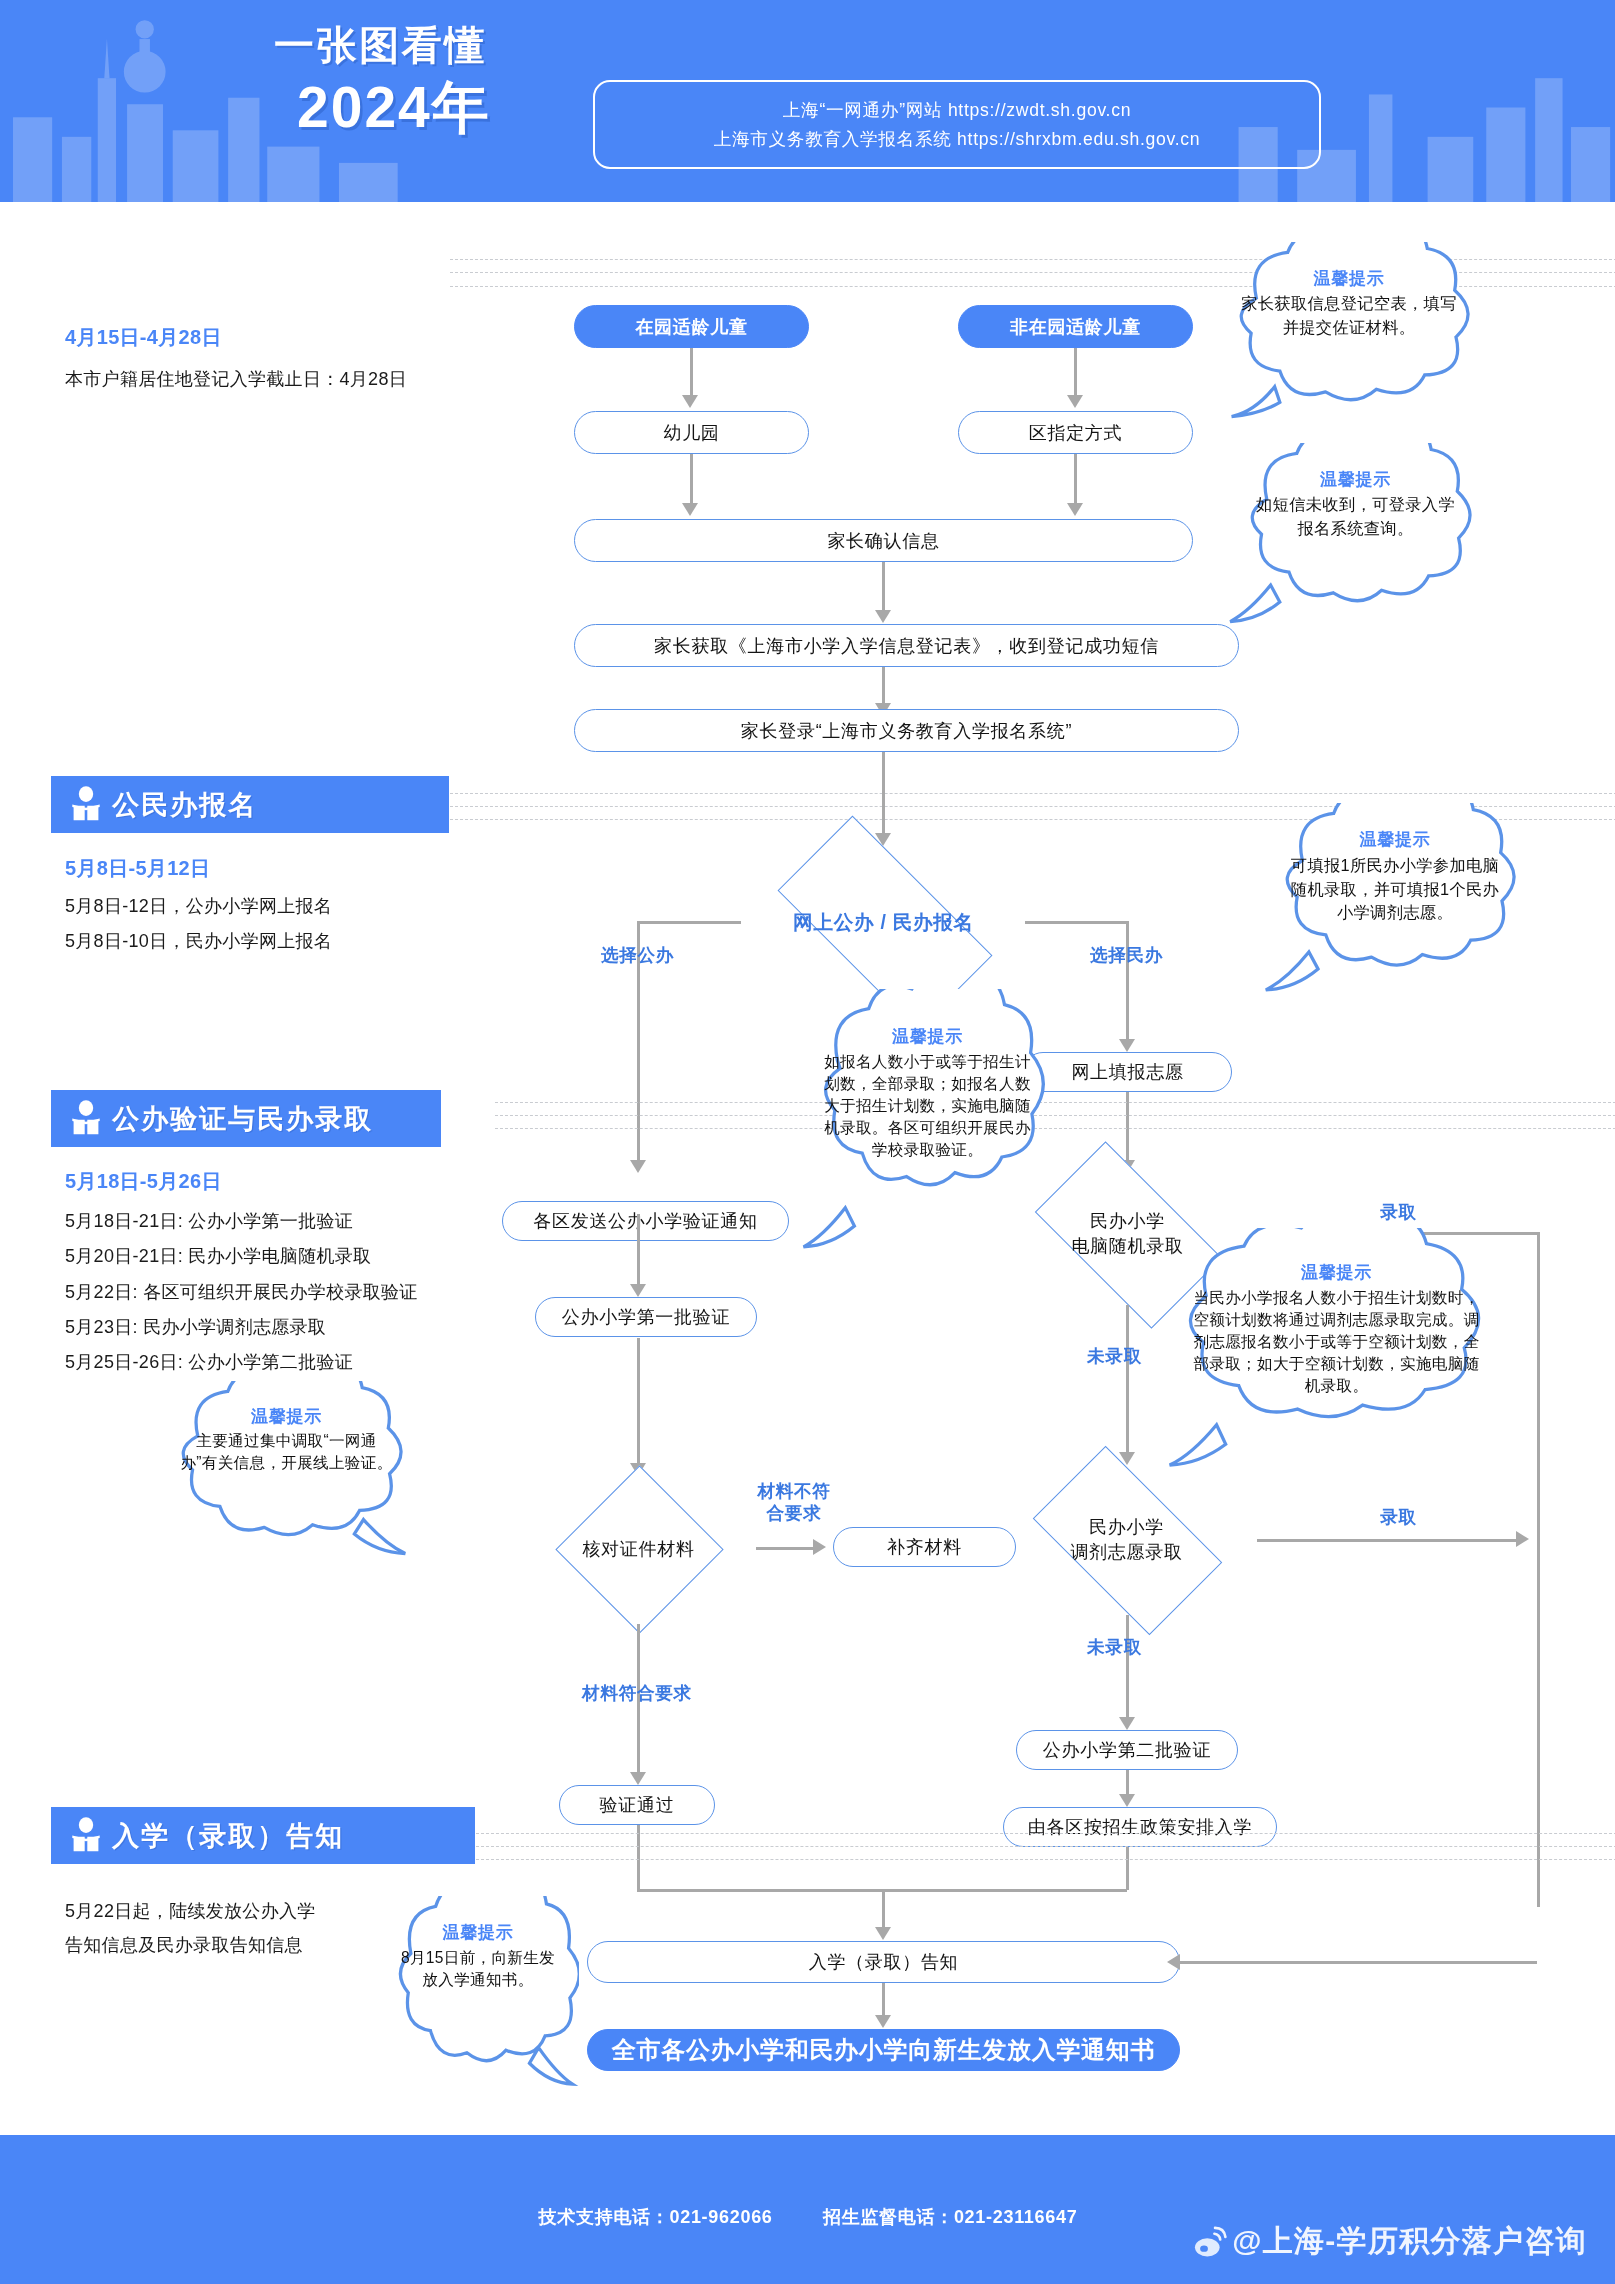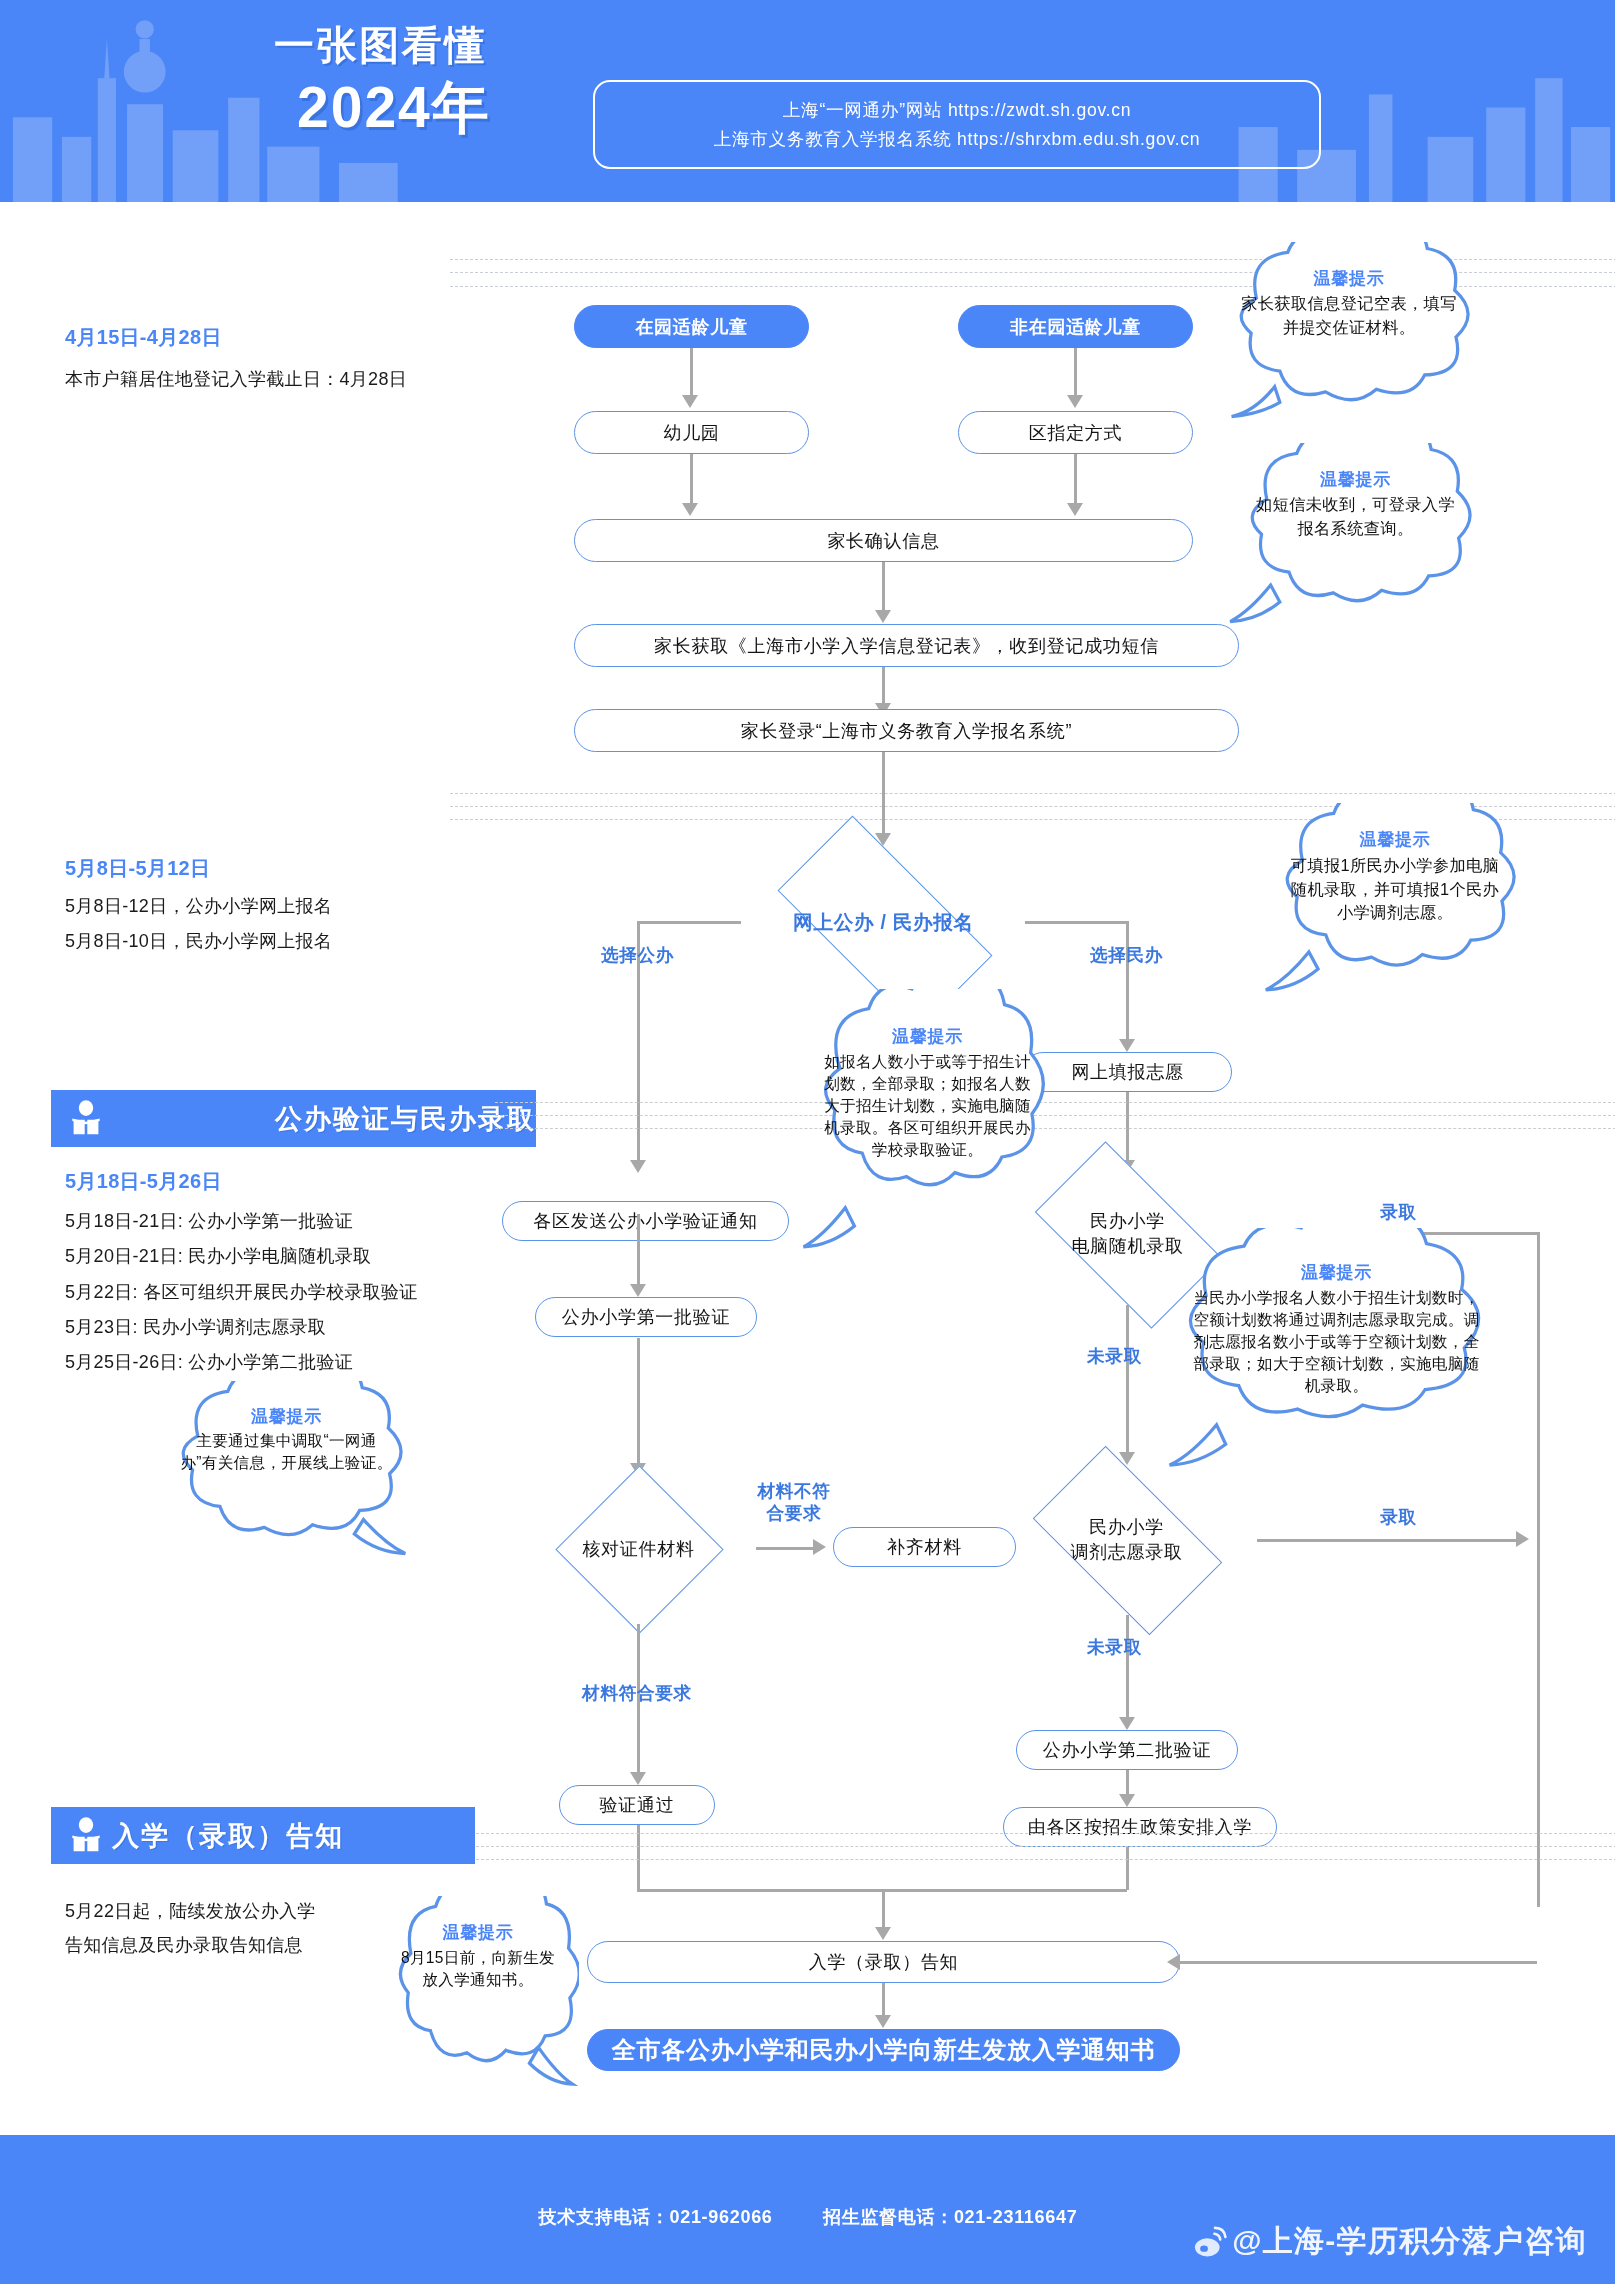--- a/index.html
+++ b/index.html
@@ -172,20 +172,28 @@
   <div class="vline" style="left:882px;top:562px;height:51px;"></div>
   <div class="arrow-d" style="left:875px;top:610px;"></div>
 
   <div class="node" style="left:574px;top:624px;width:665px;height:43px;">家长获取《上海市小学入学信息登记表》，收到登记成功短信</div>
 
   <div class="vline" style="left:882px;top:667px;height:38px;"></div>
   <div class="arrow-d" style="left:875px;top:703px;"></div>
 
   <div class="node" style="left:574px;top:709px;width:665px;height:43px;">家长登录“上海市义务教育入学报名系统”</div>
 
+  <div class="tag" style="left:51px;top:776px;width:398px;">
+    <svg class="person-icon" viewBox="0 0 46 56">
+      <ellipse cx="23" cy="12" rx="11" ry="12" fill="#fff"></ellipse>
+      <path d="M4 30 h17 v22 H4 z M25 30 h17 v22 H25 z" fill="#fff"></path>
+      <path d="M2 28 L23 33 L44 28 L44 32 L23 37 L2 32 Z" fill="#fff"></path>
+    </svg>
+    <span class="tag-label">公民办报名</span>
+  </div>
   <div class="dashline" style="left:450px;top:793px;width:1167px;"></div>
   <div class="dashline" style="left:450px;top:806px;width:1167px;"></div>
   <div class="dashline" style="left:450px;top:819px;width:1167px;"></div>
   <div class="date-hi" style="left:65px;top:855px;">5月8日-5月12日</div>
   <div class="date-note" style="left:65px;top:892px;width:456px;">5月8日-12日，公办小学网上报名</div>
   <div class="date-note" style="left:65px;top:927px;width:456px;">5月8日-10日，民办小学网上报名</div>
 
   <div class="vline" style="left:882px;top:752px;height:83px;"></div>
   <div class="arrow-d" style="left:875px;top:833px;"></div>
 
@@ -209,21 +217,21 @@
   <div class="vline" style="left:1126px;top:1092px;height:70px;"></div>
   <div class="arrow-d" style="left:1119px;top:1160px;"></div>
 
   <div class="node" style="left:502px;top:1201px;width:287px;height:40px;">各区发送公办小学验证通知</div>
 
   <div class="diamond" style="left:997px;top:1162px;width:261px;height:143px;">
     <div class="dshape" style="width:163px;height:98px;left:49px;top:23px;"></div>
     <div class="dtext">民办小学<br>电脑随机录取</div>
   </div>
 
-  <div class="tag" style="left:51px;top:1090px;width:485px;justify-content:space-between;">
+  <div class="tag" style="left:51px;top:1090px;width:390px;">
     <svg class="person-icon" viewBox="0 0 46 56">
       <ellipse cx="23" cy="12" rx="11" ry="12" fill="#fff"></ellipse>
       <path d="M4 30 h17 v22 H4 z M25 30 h17 v22 H25 z" fill="#fff"></path>
       <path d="M2 28 L23 33 L44 28 L44 32 L23 37 L2 32 Z" fill="#fff"></path>
     </svg>
     <span class="tag-label">公办验证与民办录取</span>
   </div>
   <div class="dashline" style="left:495px;top:1102px;width:1121px;"></div>
   <div class="dashline" style="left:495px;top:1115px;width:1121px;"></div>
   <div class="dashline" style="left:495px;top:1128px;width:1121px;"></div>

